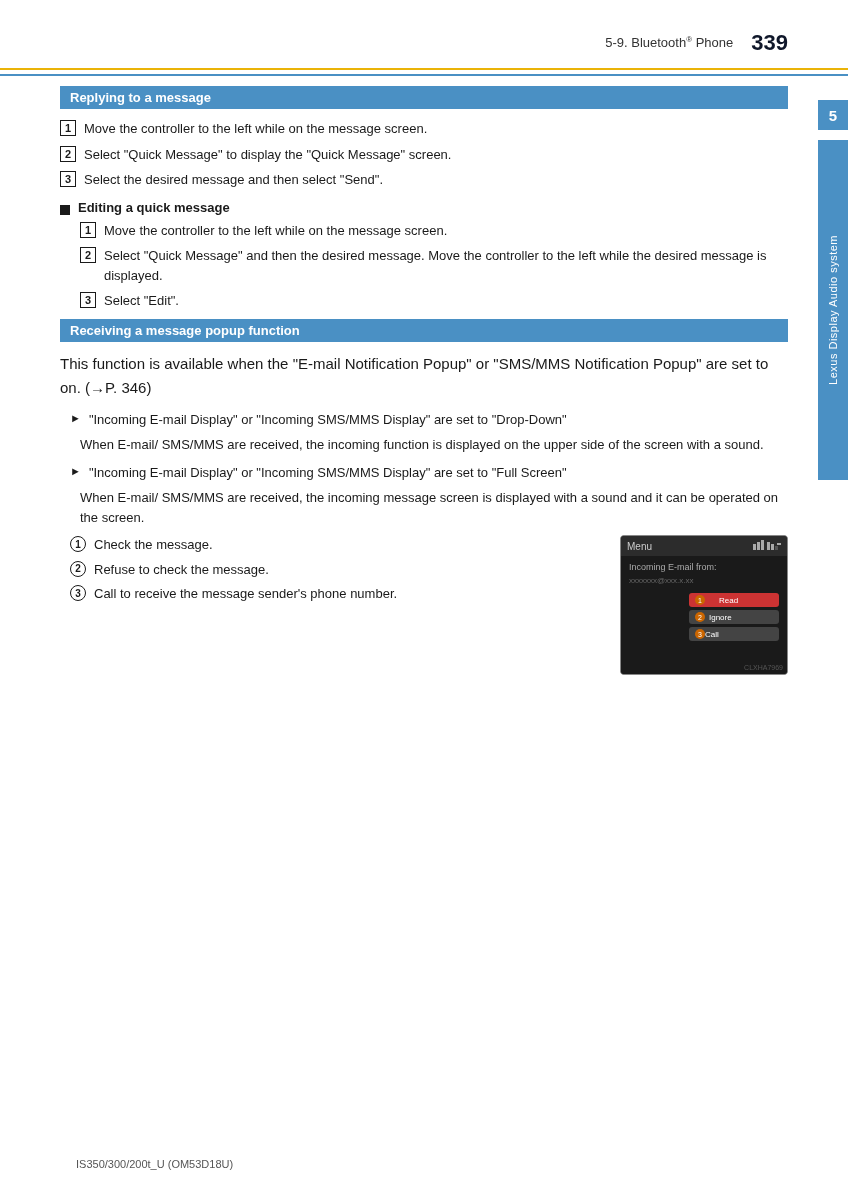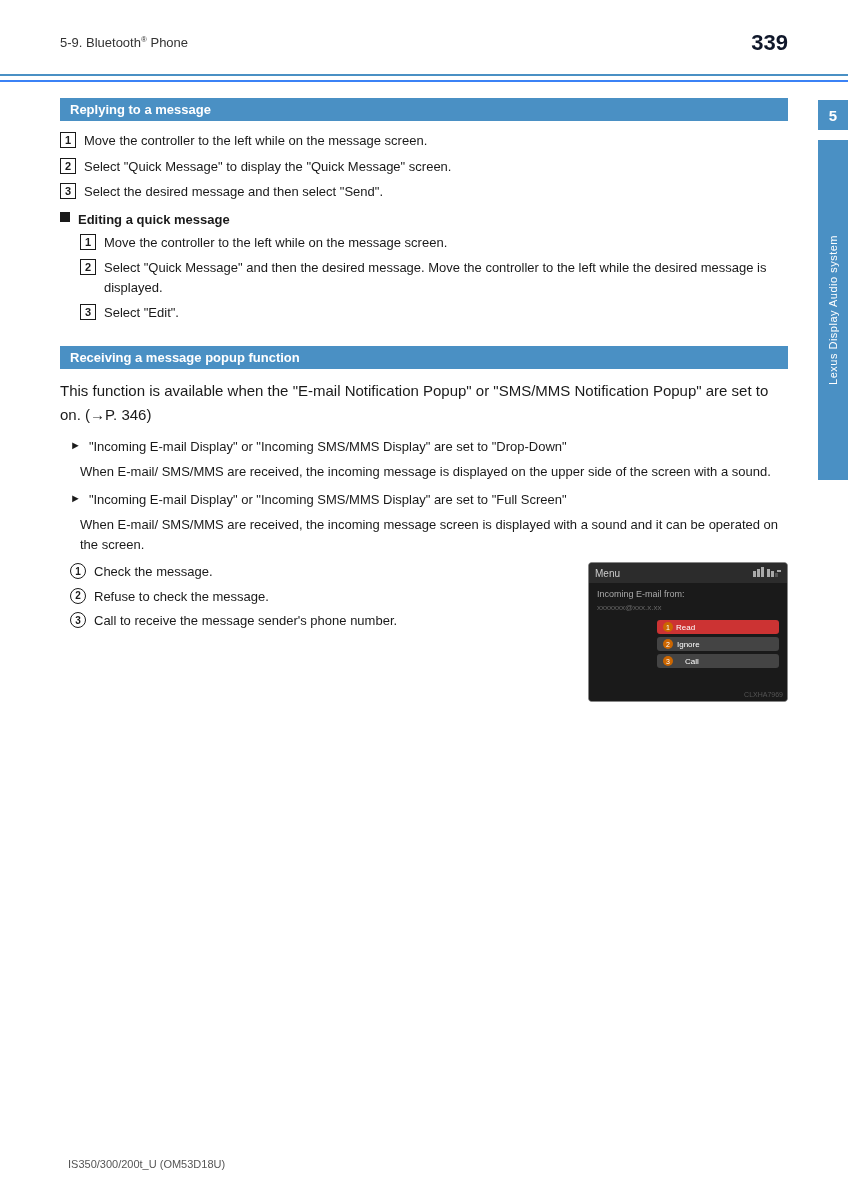--- a/index.html
+++ b/index.html
@@ -15,25 +15,25 @@
 
     .page-container {
       width: 848px;
       min-height: 1200px;
       padding: 0;
       position: relative;
     }
 
     
     .header-section {
-      padding: 30px 60px 24px 60px;
-      display: flex;
-      justify-content: space-between;
-      align-items: center;
-      border-bottom: 2px solid #3b82f6;
+      padding: 30px 60px 12px 60px;
+      display: flex;
+      justify-content: flex-end;
+      align-items: center;
+      border-bottom: 2px solid #eab308;
       margin-bottom: 0;
     }
 
     .header-chapter {
       font-size: 13px;
       color: #333;
     }
 
     .header-page {
       font-size: 22px;
@@ -83,21 +83,21 @@
 
     .item-text {
       font-size: 13px;
       line-height: 1.5;
       flex: 1;
     }
 
     
     .subsection-title {
       display: flex;
-      align-items: flex-start;
+      align-items: flex-end;
       margin: 10px 0 6px 0;
     }
 
     .black-square {
       width: 10px;
       height: 10px;
       background: #1a1a1a;
       display: inline-block;
       margin-right: 8px;
       flex-shrink: 0;
@@ -209,21 +209,21 @@
       display: flex;
       align-items: center;
       justify-content: center;
       color: white;
       font-size: 15px;
       font-weight: bold;
     }
 
     
     .screen-image {
-      width: 200px;
+      width: 168px;
       height: 140px;
       background: #1a1a1a;
       border: 1px solid #888;
       border-radius: 4px;
       margin-left: 20px;
       float: right;
       position: relative;
       overflow: hidden;
     }
 
@@ -245,21 +245,21 @@
     }
 
     .circle-list {
       overflow: hidden;
     }
 
     
     .page-footer {
       position: absolute;
       bottom: 30px;
-      left: 68px;
+      left: 76px;
       font-size: 11px;
       color: #555;
     }
 
     .top-border {
       height: 2px;
       background: #4a90c4;
       margin: 0 0 0 0;
       width: 100%;
       position: absolute;
@@ -323,31 +323,31 @@
     </div>
     <div class="sub-numbered-item">
       <span class="num-box">2</span>
       <span class="item-text">Select "Quick Message" and then the desired message. Move the controller to the left while the desired message is displayed.</span>
     </div>
     <div class="sub-numbered-item">
       <span class="num-box">3</span>
       <span class="item-text">Select "Edit".</span>
     </div>
 
-    <div class="section-header" style="margin-top: 23px;">
+    <div class="section-header" style="margin-top: 8px;">
       <span>Receiving a message popup function</span>
     </div>
 
     <p style="font-size:15px; line-height:1.6; margin-bottom:10px;">This function is available when the "E-mail Notification Popup" or "SMS/MMS Notification Popup" are set to on. (→P. 346)</p>
 
     <div class="arrow-item">
       <span class="arrow-bullet">►</span>
       <span class="arrow-text">"Incoming E-mail Display" or "Incoming SMS/MMS Display" are set to "Drop-Down"</span>
     </div>
-    <div class="arrow-sub-text">When E-mail/ SMS/MMS are received, the incoming message is displayed on the upper side of the screen with a sound.</div>
+    <div class="arrow-sub-text">When E-mail/ SMS/MMS are received, the incoming function is displayed on the upper side of the screen with a sound.</div>
 
     <div class="arrow-item">
       <span class="arrow-bullet">►</span>
       <span class="arrow-text">"Incoming E-mail Display" or "Incoming SMS/MMS Display" are set to "Full Screen"</span>
     </div>
     <div class="arrow-sub-text">When E-mail/ SMS/MMS are received, the incoming message screen is displayed with a sound and it can be operated on the screen.</div>
 
     <div class="content-with-image">
 
       <div class="screen-image">
@@ -362,29 +362,29 @@
               <rect x="18" y="4" width="3" height="6" fill="#aaa"></rect>
               <rect x="22" y="6" width="3" height="4" fill="#555"></rect>
               <rect x="24" y="3" width="4" height="2" fill="#aaa"></rect>
             </svg>
           </span>
         </div>
         <div style="background:#1a1a1a; padding: 6px 8px; height: 118px; position:relative;">
           <div style="font-size:9px; color:#aaa; margin-bottom:4px;">Incoming E-mail from:</div>
           <div style="font-size:8px; color:#666; margin-bottom:8px;">xxxxxxx@xxx.x.xx</div>
           <div style="display:flex; flex-direction:column; gap:3px; margin-left:60px; margin-top:4px;">
-            <div style="background:#cc3333; border-radius:3px; padding:2px 6px; display:flex; align-items:center; gap:3px;">
+            <div style="background:#cc3333; border-radius:3px; padding:2px 6px; display:flex; align-items:center; gap:14px;">
               <span style="background:#cc6600; width:10px; height:10px; border-radius:50%; display:inline-flex; align-items:center; justify-content:center; font-size:7px; color:white;">1</span>
               <span style="font-size:8px; color:white;">Read</span>
             </div>
             <div style="background:#444; border-radius:3px; padding:2px 6px; display:flex; align-items:center; gap:4px;">
               <span style="background:#cc6600; width:10px; height:10px; border-radius:50%; display:inline-flex; align-items:center; justify-content:center; font-size:7px; color:white;">2</span>
               <span style="font-size:8px; color:white;">Ignore</span>
             </div>
-            <div style="background:#444; border-radius:3px; padding:2px 6px; display:flex; align-items:center; gap:12px;">
+            <div style="background:#444; border-radius:3px; padding:2px 6px; display:flex; align-items:center; gap:0;">
               <span style="background:#cc6600; width:10px; height:10px; border-radius:50%; display:inline-flex; align-items:center; justify-content:center; font-size:7px; color:white;">3</span>
               <span style="font-size:8px; color:white;">Call</span>
             </div>
           </div>
           <div style="position:absolute; bottom:3px; right:4px; font-size:7px; color:#555;">CLXHA7969</div>
         </div>
       </div>
 
       <div class="circle-list">
         <div class="circle-item">

